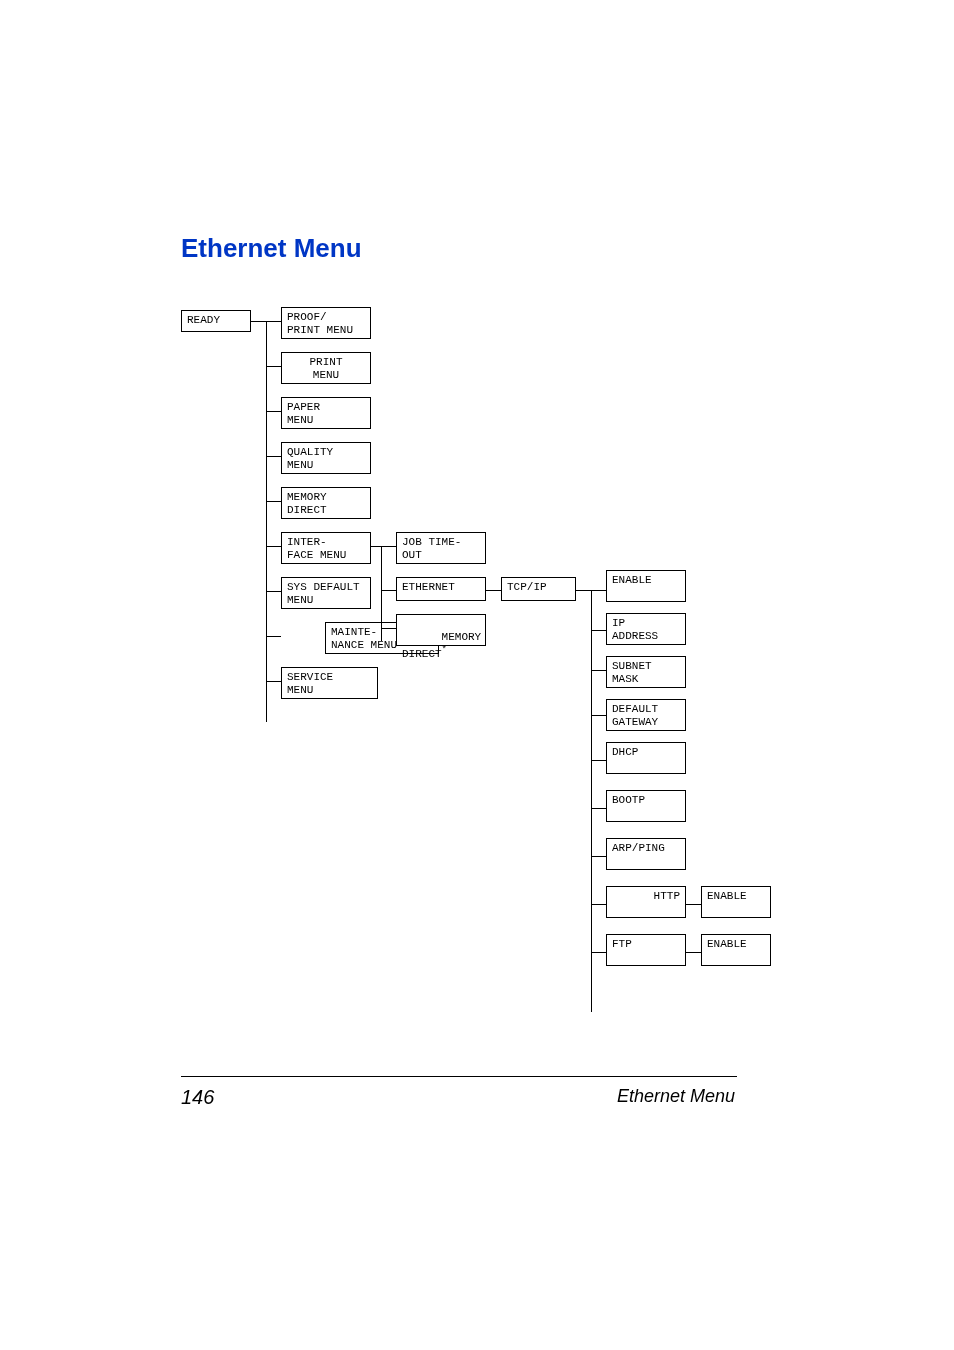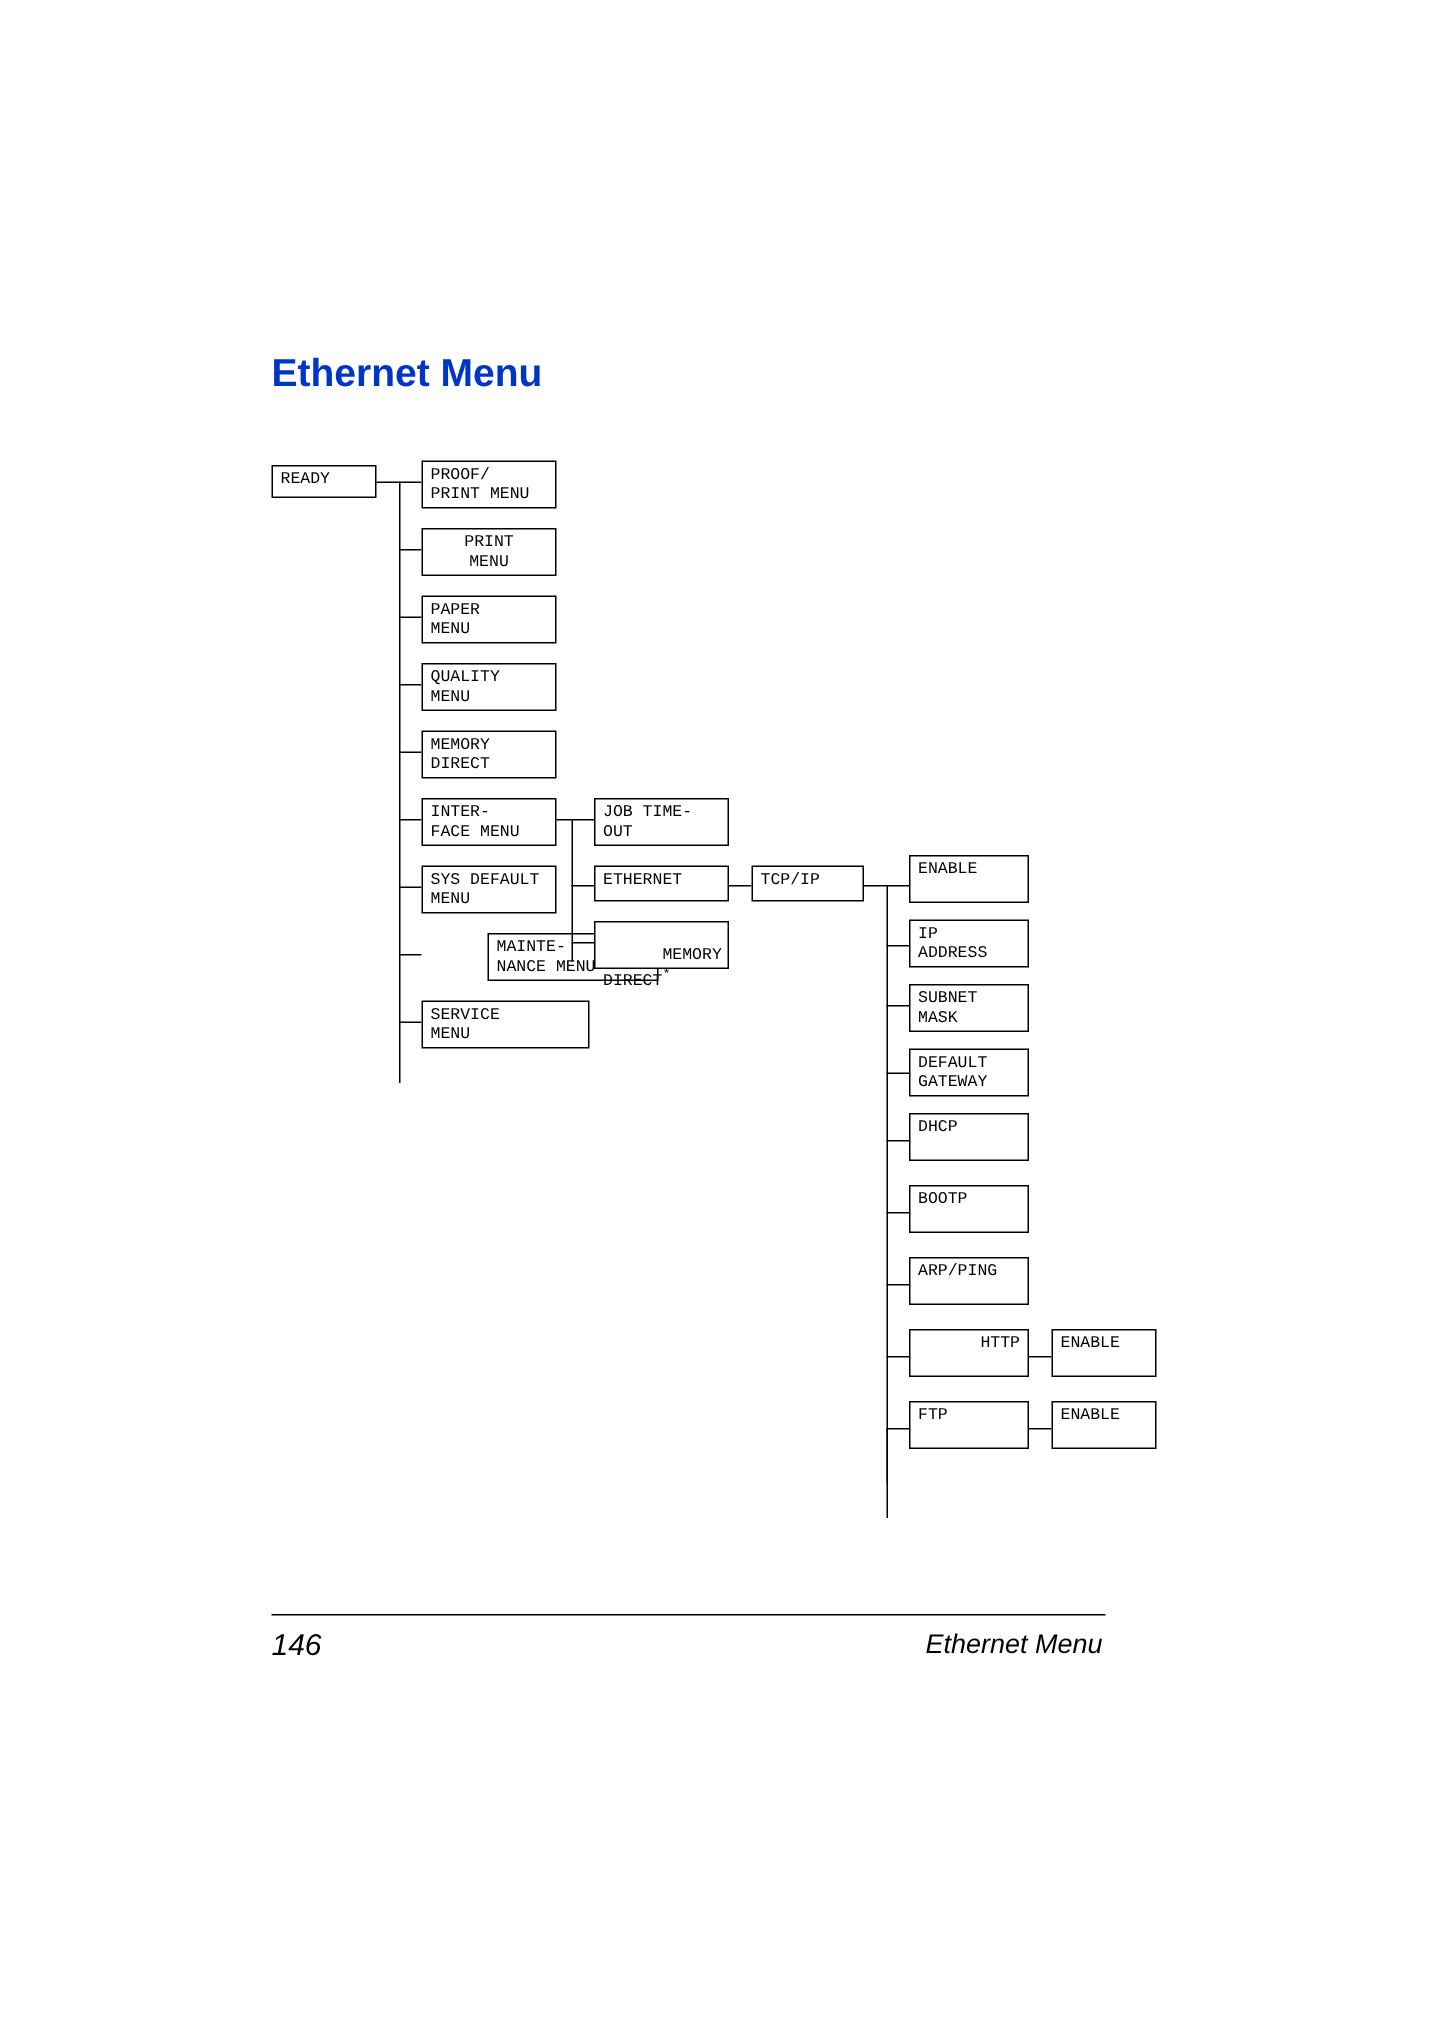--- a/index.html
+++ b/index.html
@@ -127,21 +127,21 @@
 
     <div class="hline" style="left:85px; top:281px; width:15px;"></div>
     <div class="box" style="left:100px; top:267px; width:90px; height:32px; white-space:pre;">SYS DEFAULT
 MENU</div>
 
     <div class="hline" style="left:85px; top:326px; width:15px;"></div>
     <div class="box" style="left:100px; top:312px; width:114px; height:32px; white-space:pre;margin-left:44px;">MAINTE-
 NANCE MENU</div>
 
     <div class="hline" style="left:85px; top:371px; width:15px;"></div>
-    <div class="box" style="left:100px; top:357px; width:112px; height:32px; white-space:pre;">SERVICE
+    <div class="box" style="left:100px; top:357px; width:97px; height:32px; white-space:pre;">SERVICE
 MENU</div>
 
     <div class="hline" style="left:190px; top:236px; width:10px;"></div>
 
     <div class="vline" style="left:200px; top:236px; height:95px;"></div>
 
     <div class="hline" style="left:200px; top:236px; width:15px;"></div>
     <div class="box" style="left:215px; top:222px; width:90px; height:32px; white-space:pre;">JOB TIME-
 OUT</div>
 

